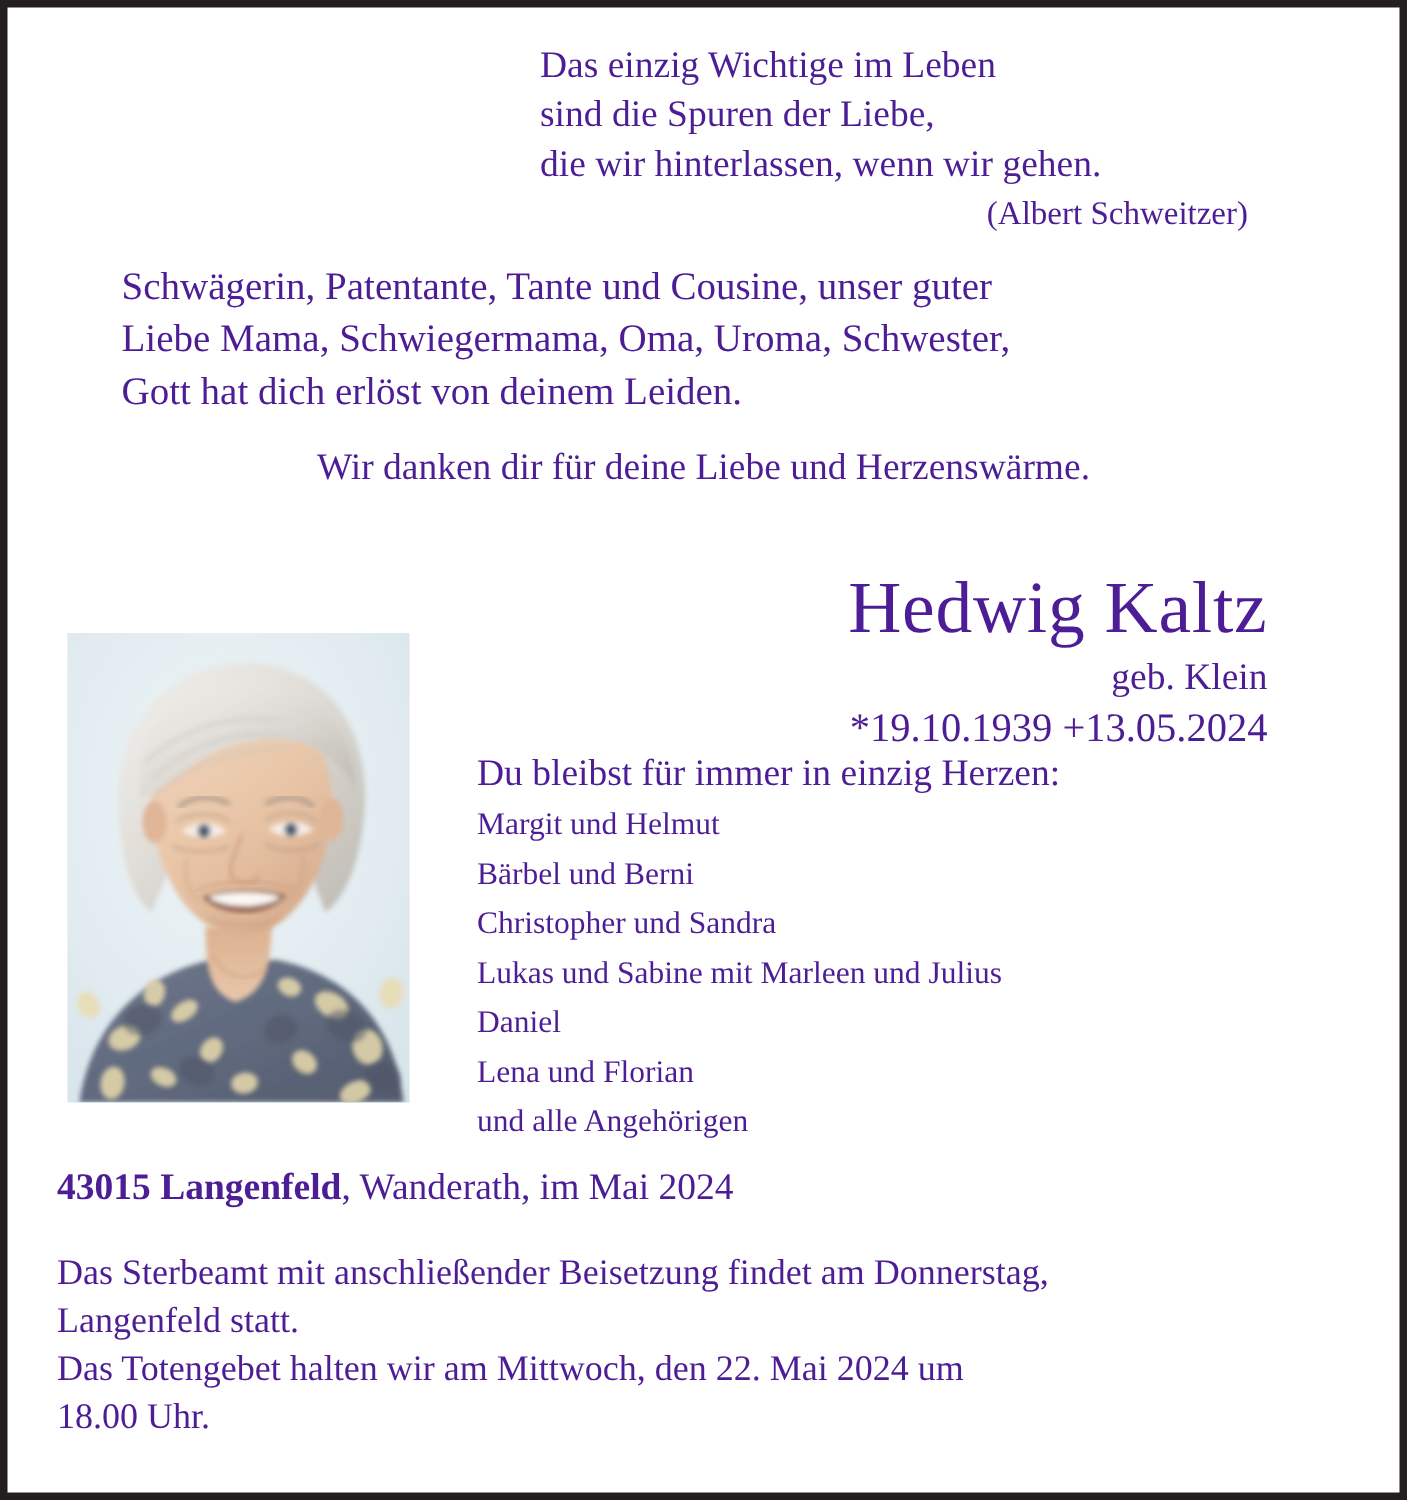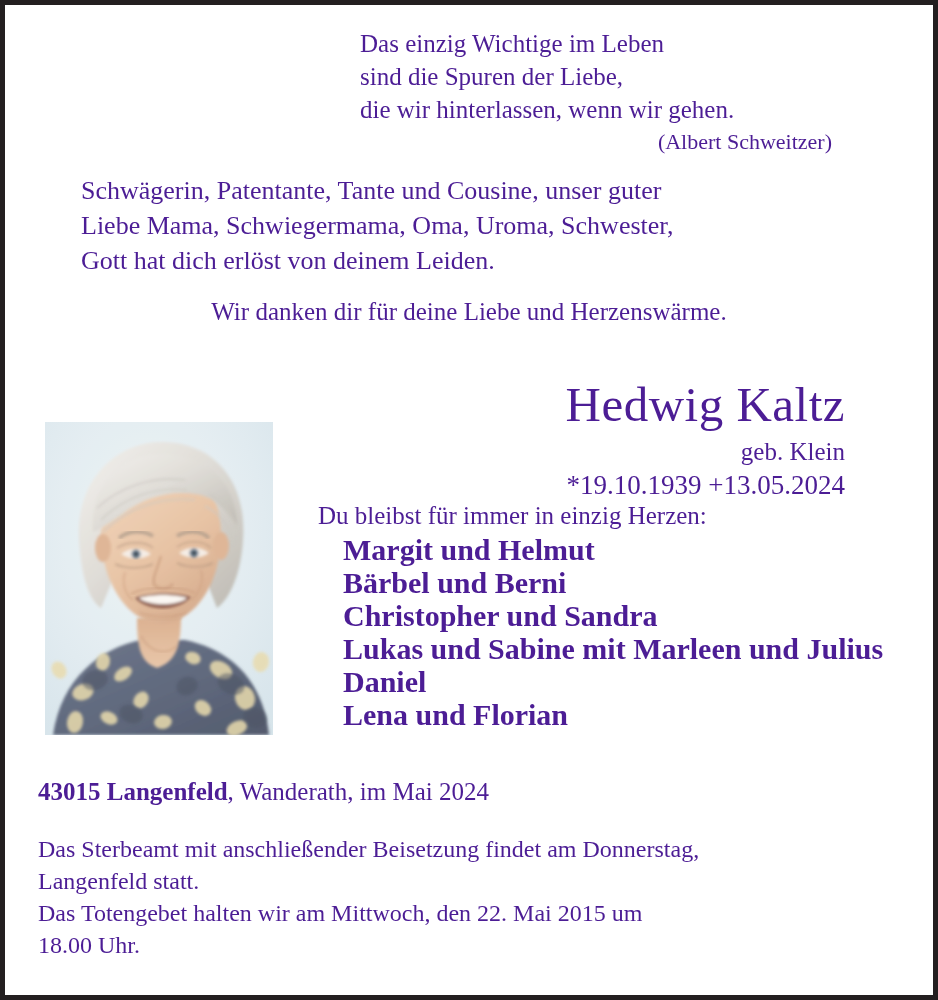--- a/index.html
+++ b/index.html
@@ -108,25 +108,24 @@
     left: 313px;
     top: 494px;
     width: 610px;
   }
   .survivors-intro {
     font-size: 25px;
     line-height: 34px;
     white-space: nowrap;
   }
   .survivor-name {
-    font-size: 30px;
+    font-size: 21px;
     line-height: 33px;
-    font-weight: bold;
-    white-space: nowrap;
-    margin-left: 25px;
+    font-weight: normal;
+    white-space: nowrap;
   }
 
   
   .place-line {
     position: absolute;
     left: 33px;
     top: 771px;
     font-size: 25px;
     line-height: 32px;
     white-space: nowrap;
@@ -298,24 +297,25 @@
   </div>
 
   <div class="survivors">
     <div class="survivors-intro">Du bleibst für immer in einzig Herzen:</div>
     <div class="survivor-name">Margit und Helmut</div>
     <div class="survivor-name">Bärbel und Berni</div>
     <div class="survivor-name">Christopher und Sandra</div>
     <div class="survivor-name">Lukas und Sabine mit Marleen und Julius</div>
     <div class="survivor-name">Daniel</div>
     <div class="survivor-name">Lena und Florian</div>
+    <div class="survivor-name">und alle Angehörigen</div>
   </div>
 
   <div class="place-line"><b>43015 Langenfeld</b><span>, Wanderath, im Mai 2024</span></div>
 
   <div class="funeral">
     <span class="ln">Das Sterbeamt mit anschließender Beisetzung findet am Donnerstag,</span>
     <span class="ln">Langenfeld statt.</span>
-    <span class="ln">Das Totengebet halten wir am Mittwoch, den 22. Mai 2015 um</span>
+    <span class="ln">Das Totengebet halten wir am Mittwoch, den 22. Mai 2024 um</span>
     <span class="ln">18.00 Uhr.</span>
   </div>
 
 </div>
 
 </body></html>

